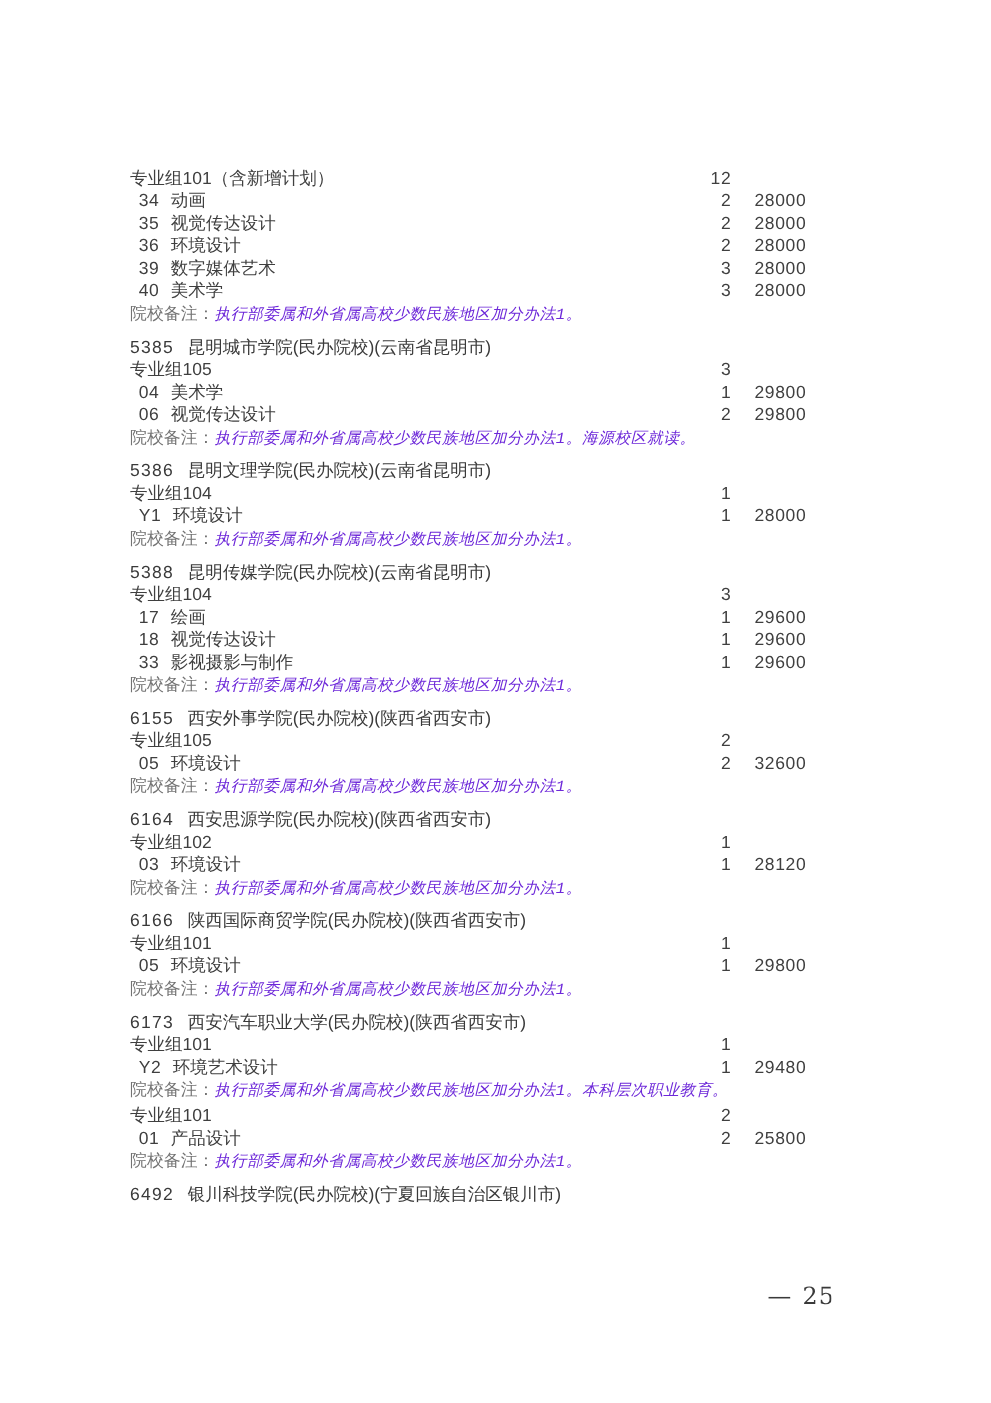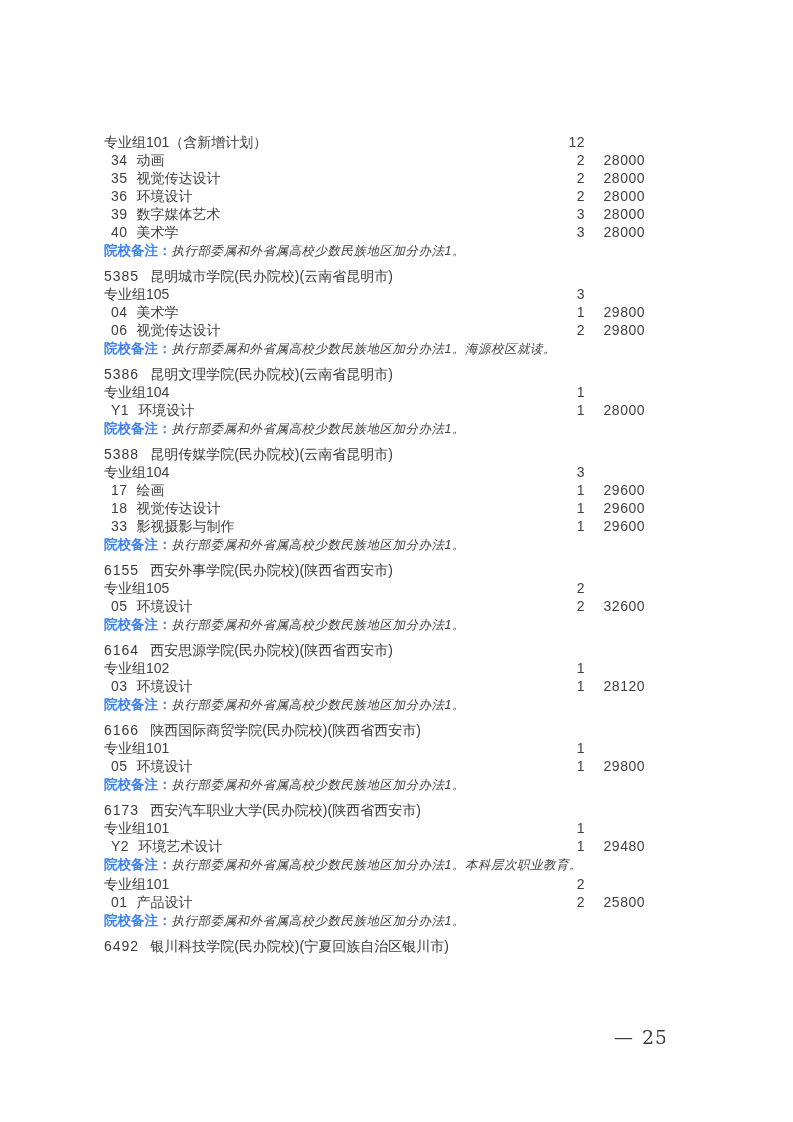--- a/index.html
+++ b/index.html
@@ -47,28 +47,28 @@
   }
   .major-row { padding-left: 7px; }
   .mcode {
     margin-right: 9px;
     letter-spacing: 0.5px;
   }
   .mname { flex: none; }
   .remark-row { line-height: 19px; }
   .remark-label {
     font-size: 13.5px;
-    font-weight: 700;
-    color: #3b82f6;
+    font-weight: 400;
+    color: #737373;
   }
   .remark-text {
-    font-family: Liberation Sans, sans-serif;
+    font-family: Liberation Mono, monospace;
     font-style: italic;
     font-size: 12.5px;
-    color: #404040;
+    color: #6d28d9;
     letter-spacing: 0.5px;
   }
   .page-number {
     position: absolute;
     top: 1026px;
     left: 600px;
     width: 110px;
     text-align: center;
     font-family: "DejaVu Serif", serif;
     font-size: 19px;

